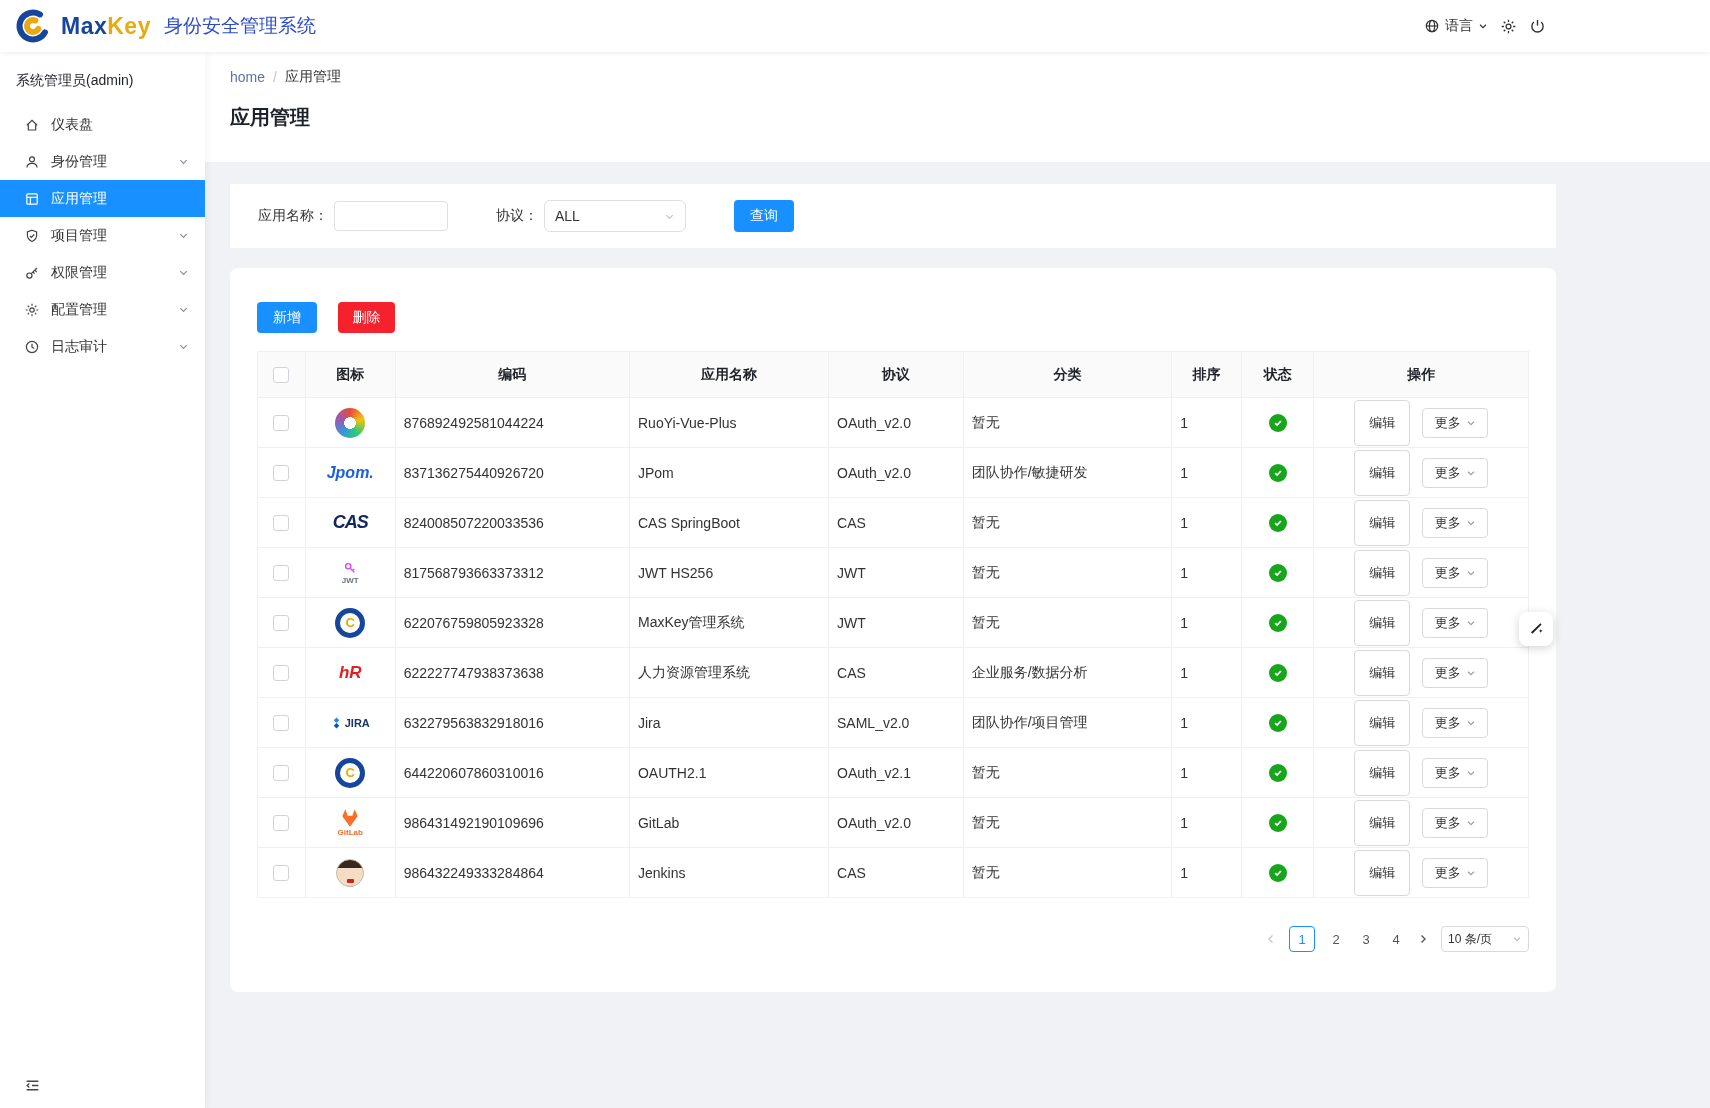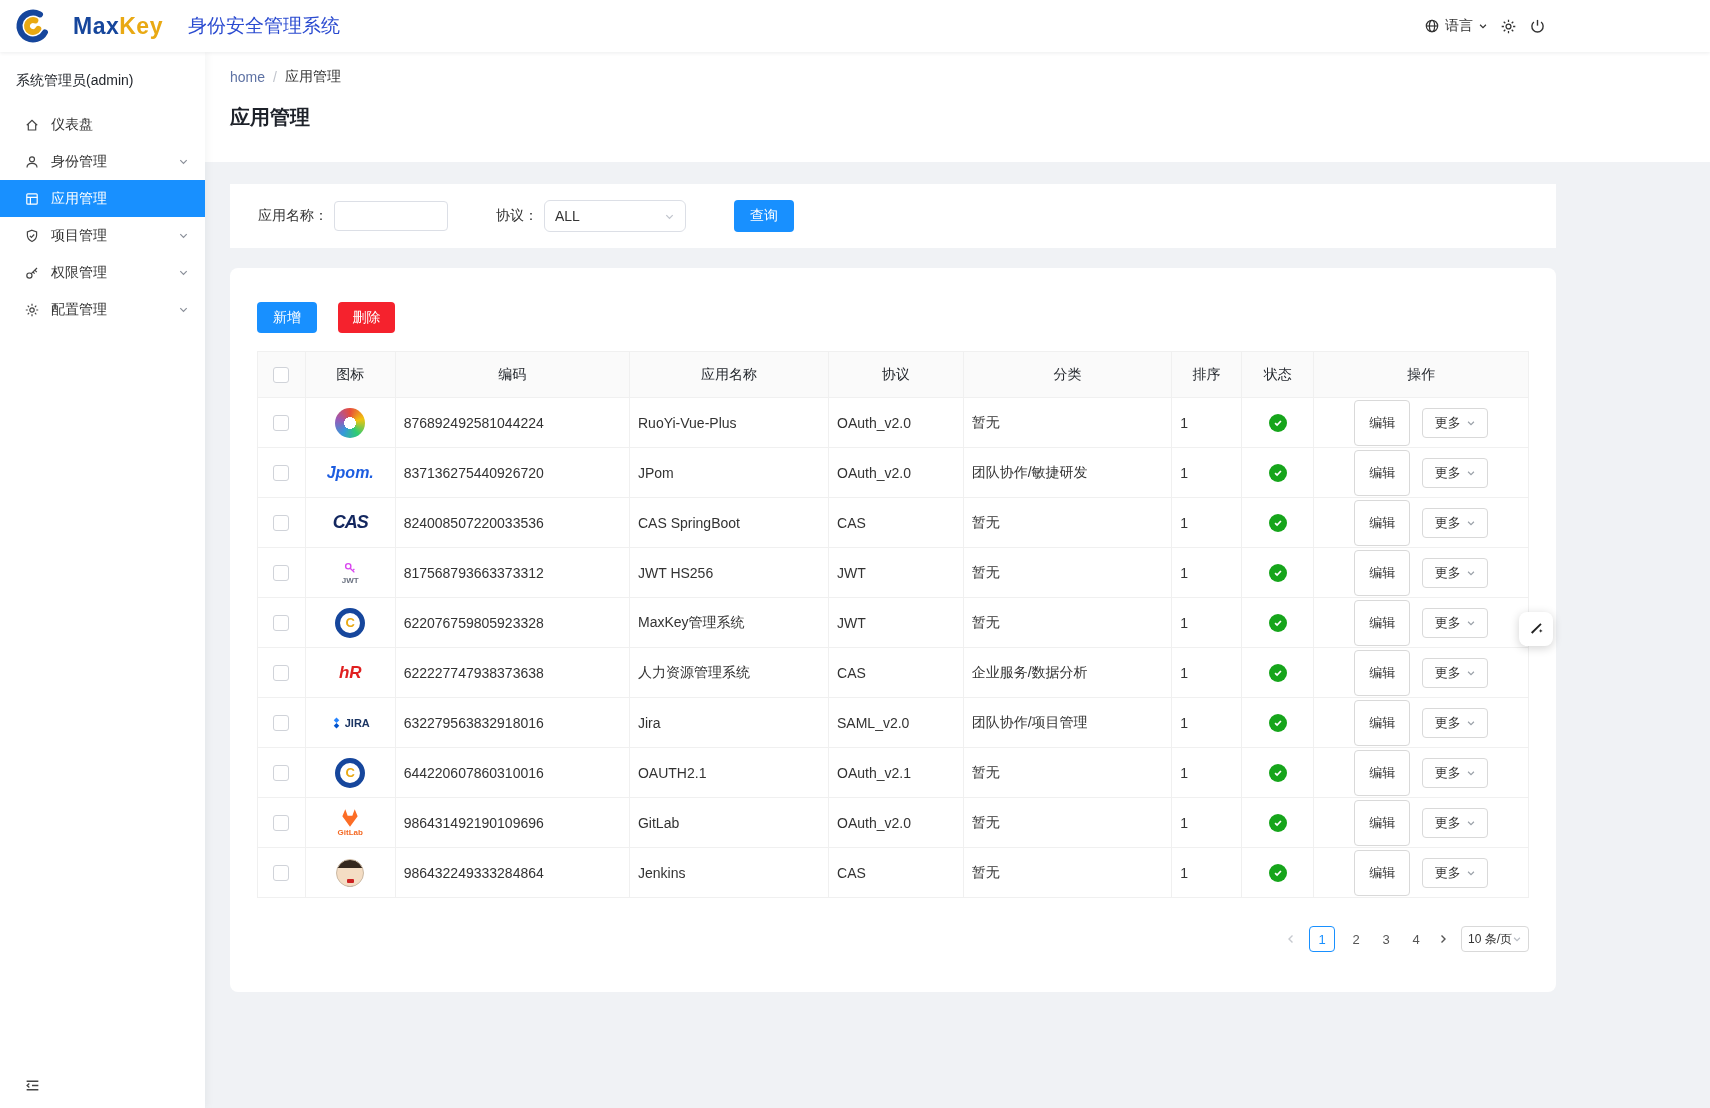--- a/index.html
+++ b/index.html
@@ -7,21 +7,21 @@
   body{
     position:relative;background:#f0f2f5;overflow:hidden;
     font-family:"Liberation Sans","DejaVu Sans",sans-serif;color:#333;font-size:14px;
   }
   svg{display:block}
 
   
   .header{position:absolute;top:0;left:0;right:0;height:52px;background:#fff;z-index:30;
     display:flex;align-items:center;justify-content:space-between;
     padding:0 164px 0 14px;box-shadow:0 1px 4px rgba(0,21,41,.08)}
-  .brand{display:flex;align-items:center;gap:21px}
+  .brand{display:flex;align-items:center;gap:9px}
   .brand-text{font-size:23px;font-weight:800;letter-spacing:.5px}
   .brand-text .bmax{color:var(--brand-blue,#16469c)}
   .brand-text .bkey{color:var(--brand-yellow,#e9a913)}
   .subtitle{font-size:19px;font-weight:400;color:#2b4bd0;margin-left:4px}
   .h-actions{display:flex;align-items:center;gap:12px;color:#333}
   .lang{display:flex;align-items:center;gap:5px;cursor:pointer;font-size:14px}
   .h-icon{display:flex;cursor:pointer}
 
   
   .sidebar{position:absolute;top:52px;left:0;bottom:0;width:205px;background:#fff;z-index:20;
@@ -60,21 +60,21 @@
   .btn-search{width:60px;height:32px;margin-left:48px}
 
   
   .table-card{margin-top:20px;background:#fff;border-radius:8px;padding:34px 27px 40px;position:relative}
   .toolbar{display:flex;gap:21px}
   .btn-add{width:60px;height:31px}
   .btn-del{width:57px;height:31px;background:var(--danger,#f5222d);color:#fff}
 
   table{width:100%;border-collapse:collapse;margin-top:18px;font-size:14px}
   th,td{border:1px solid #f0f0f0}
-  th{height:46px;background:#fafafa;font-weight:400;color:#1f2329;text-align:center;font-size:14px}
+  th{height:46px;background:#fafafa;font-weight:700;color:#1f2329;text-align:center;font-size:14px}
   td{height:50px;padding:0 8px;color:#333}
   .c-center{text-align:center}
   .c-left{text-align:left}
   .checkbox{display:inline-block;width:16px;height:16px;border:1px solid #d0d3d9;border-radius:3px;
     background:#fff;vertical-align:middle;cursor:pointer}
   .actions{white-space:nowrap}
   .btn-edit{width:56px;height:46px;background:#fff;border:1px solid #d9d9d9;color:#333;font-size:13px;margin-right:8px}
   .btn-more{width:66px;height:30px;background:#fff;border:1px solid #d9d9d9;color:#333;font-size:13px;
     display:inline-flex;align-items:center;justify-content:center;gap:5px;vertical-align:middle;border-radius:4px;cursor:pointer}
   .status-ok{display:inline-flex;width:18px;height:18px;border-radius:50%;background:var(--success,#16a51b);
@@ -102,21 +102,21 @@
   .ic-jenkins i{width:7px;height:4px;background:#c22;border-radius:1px;margin-bottom:3px}
 
   
   .pagination{display:flex;justify-content:flex-end;align-items:center;gap:12px;margin-top:28px;
     font-size:13px;color:#555}
   .pg-prev{color:#c6c9cf;display:flex;cursor:pointer}
   .pg-next{color:#555;display:flex;cursor:pointer}
   .pg-num{min-width:18px;text-align:center;cursor:pointer;color:#555}
   .pg-num.current{width:26px;height:26px;border:1px solid var(--primary,#1890ff);color:var(--primary,#1890ff);
     border-radius:4px;display:inline-flex;align-items:center;justify-content:center;background:#fff}
-  .pg-size{width:68px;height:26px;border:1px solid #d9d9d9;border-radius:4px;background:#fff;
+  .pg-size{width:88px;height:26px;border:1px solid #d9d9d9;border-radius:4px;background:#fff;
     display:inline-flex;align-items:center;justify-content:space-between;padding:0 6px;font-size:12px;
     color:#333;cursor:pointer}
   .pg-size .chv{color:#b9bdc4;display:flex}
 
   
   .float-btn{position:absolute;left:1519px;top:612px;width:34px;height:34px;background:#fff;border-radius:8px;
     box-shadow:0 2px 10px rgba(0,0,0,.18);display:flex;align-items:center;justify-content:center;
     z-index:40;cursor:pointer;color:#222}
 </style>
 </head>
@@ -241,20 +241,34 @@
         </svg>
       </span>
       <span>配置管理</span>
       <span class="chev">
         <svg width="11" height="11" viewBox="0 0 12 12" fill="none" stroke="currentColor" stroke-width="1.3">
             <path d="M2.5 4.5l3.5 3.5 3.5-3.5"></path>
           </svg>
       </span>
     </div>
 
+    <div class="menu-item">
+      <span class="mi-icon">
+        <svg width="16" height="16" viewBox="0 0 16 16" fill="none" stroke="currentColor" stroke-width="1.2">
+          <circle cx="8" cy="8" r="5.6"></circle>
+            <path d="M8 4.8v3.4l2.3 1.3"></path>
+        </svg>
+      </span>
+      <span>日志审计</span>
+      <span class="chev">
+        <svg width="11" height="11" viewBox="0 0 12 12" fill="none" stroke="currentColor" stroke-width="1.3">
+            <path d="M2.5 4.5l3.5 3.5 3.5-3.5"></path>
+          </svg>
+      </span>
+    </div>
   </nav>
 
   <span class="collapse-btn">
     <svg width="17" height="17" viewBox="0 0 16 16" fill="none" stroke="currentColor" stroke-width="1.3">
       <path d="M2.5 4h11M7.5 8h6M2.5 12h11"></path>
         <path d="M5 6.2L3 8l2 1.8"></path>
     </svg>
   </span>
 </aside>
 

